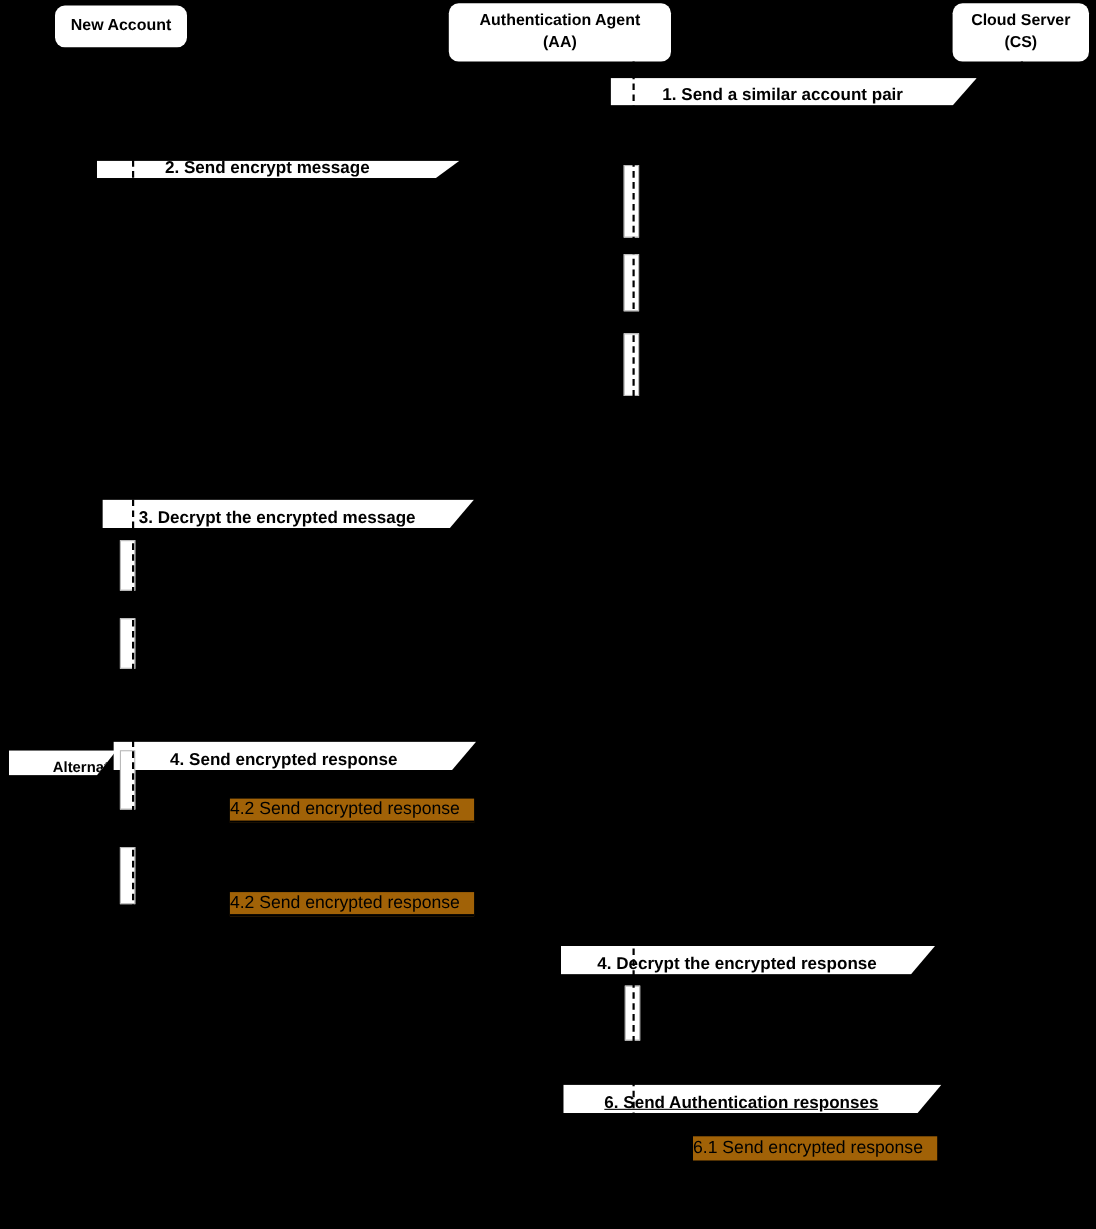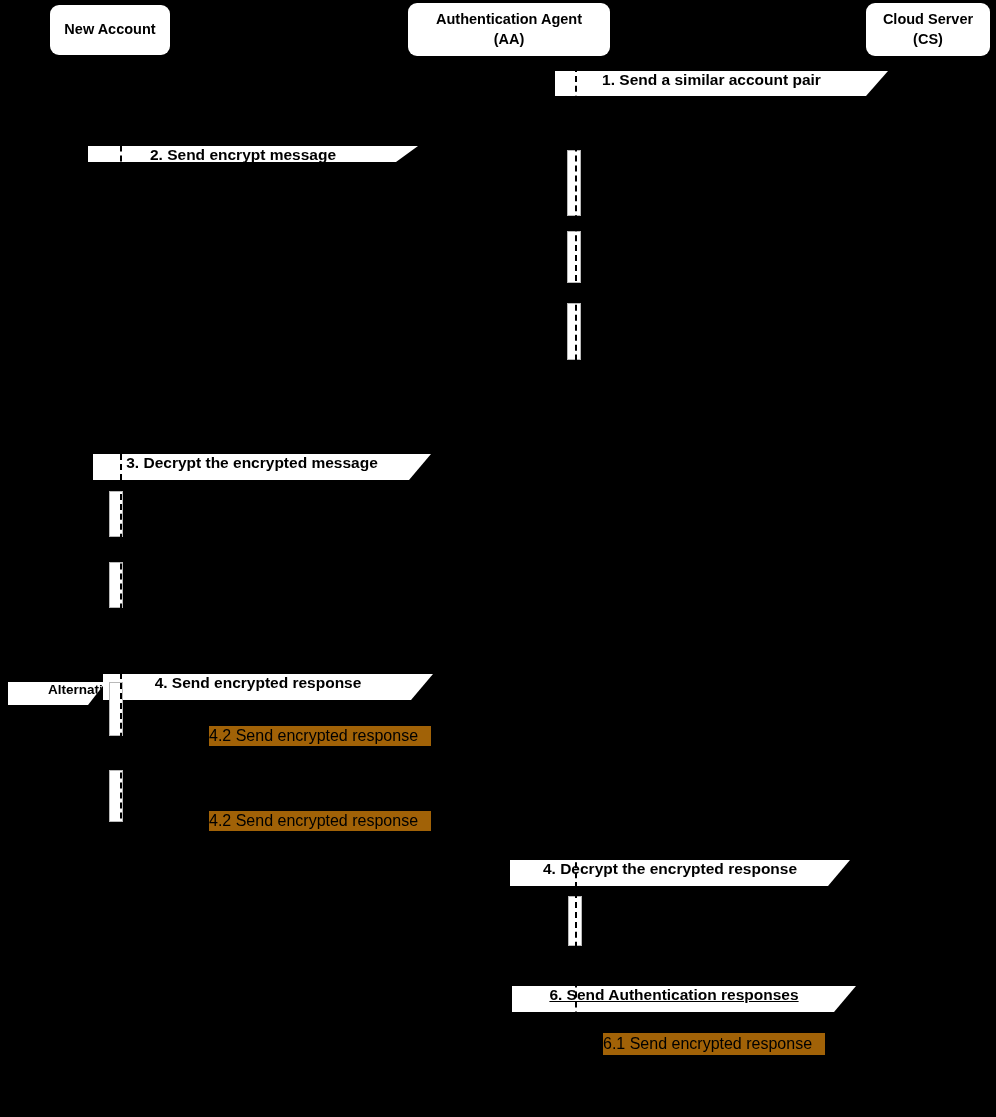--- a/index.html
+++ b/index.html
@@ -53,21 +53,21 @@
   }
 
   
   .banner {
     position: absolute;
     background: #ffffff;
     color: #000000;
     font-weight: bold;
     font-size: 15.5px;
     display: flex;
-    align-items: flex-start;
+    align-items: flex-end;
     box-sizing: border-box;
     z-index: 2;
     -webkit-clip-path: polygon(0 0, 100% 0, calc(100% - 22px) 100%, 0 100%);
     clip-path: polygon(0 0, 100% 0, calc(100% - 22px) 100%, 0 100%);
   }
   .banner .banner-text {
     display: block;
     width: 100%;
     text-align: center;
     padding-right: 20px;
@@ -105,21 +105,21 @@
 </style>
 </head>
 <body>
 
 <div id="canvas" style="background: rgb(0, 0, 0);">
 
   <div class="lifeline" id="ll0" style="left: 120px; top: 56px; height: 1061px;"></div>
   <div class="lifeline" id="ll1" style="left: 575px; top: 56px; height: 1061px;"></div>
   <div class="lifeline" id="ll2" style="left: 928px; top: 56px; height: 1061px;"></div>
 
-  <div class="participant" id="p0" style="left: 50px; top: 5px; width: 120px; height: 50px;">New Account</div>
+  <div class="participant" id="p0" style="left: 50px; top: 5px; width: 120px; height: 38px;">New Account</div>
   <div class="participant" id="p1" style="left: 408px; top: 3px; width: 202px; height: 53px;">Authentication Agent
 (AA)</div>
   <div class="participant" id="p2" style="left: 866px; top: 3px; width: 124px; height: 53px;">Cloud Server
 (CS)</div>
 
   <div class="activation" id="a0" style="left: 567px; top: 150px; width: 14px; height: 66px;"></div>
   <div class="activation" id="a1" style="left: 567px; top: 231px; width: 14px; height: 52px;"></div>
   <div class="activation" id="a2" style="left: 567px; top: 303px; width: 14px; height: 57px;"></div>
   <div class="activation" id="a3" style="left: 109px; top: 491px; width: 14px; height: 46px;"></div>
   <div class="activation" id="a4" style="left: 109px; top: 562px; width: 14px; height: 46px;"></div>
@@ -145,15 +145,15 @@
   <div class="banner" id="m5" style="left: 512px; top: 986px; width: 344px; height: 26px; text-decoration: underline;">
     <span class="banner-text">6. Send Authentication responses</span>
   </div>
 
   <div class="banner frag" id="f0" style="left: 8px; top: 682px; width: 98px; height: 23px;">
     <span class="banner-text">Alternative</span>
   </div>
 
   <div class="sublabel underlined" id="s0" style="left: 209px; top: 726px; width: 222px; height: 22px;">4.2 Send encrypted response</div>
   <div class="sublabel underlined" id="s1" style="left: 209px; top: 811px; width: 222px; height: 22px;">4.2 Send encrypted response</div>
-  <div class="sublabel" id="s2" style="left: 603px; top: 1033px; width: 222px; height: 22px;">6.1 Send encrypted response</div>
+  <div class="sublabel" id="s2" style="left: 630px; top: 1033px; width: 222px; height: 22px;">6.1 Send encrypted response</div>
 
 </div>
 
 </body></html>

